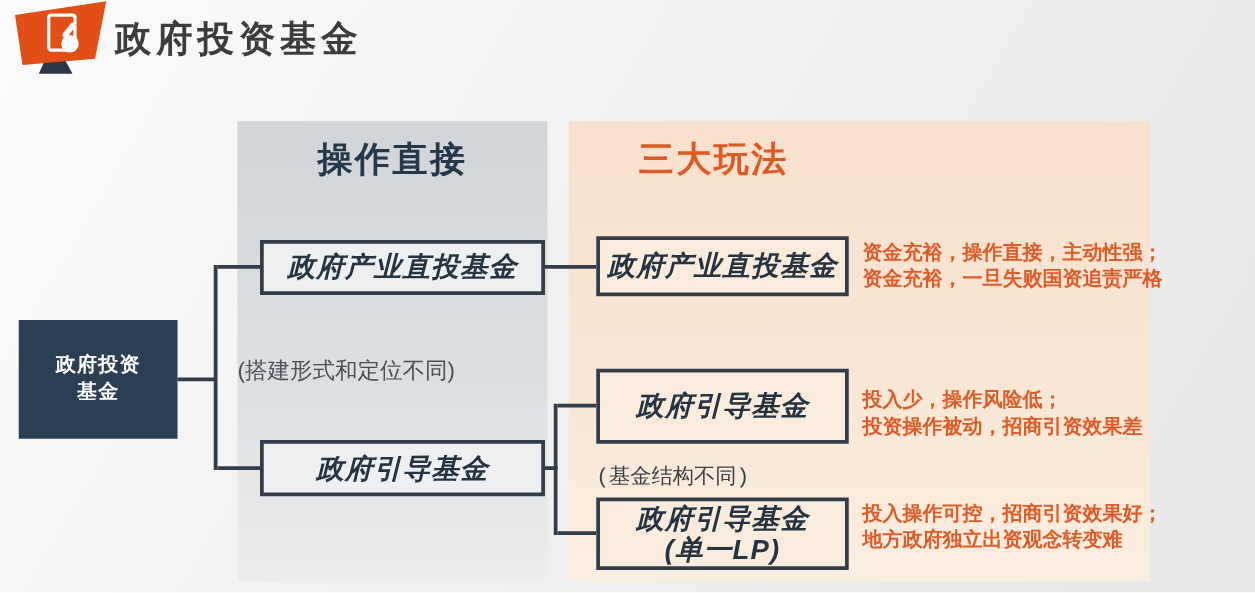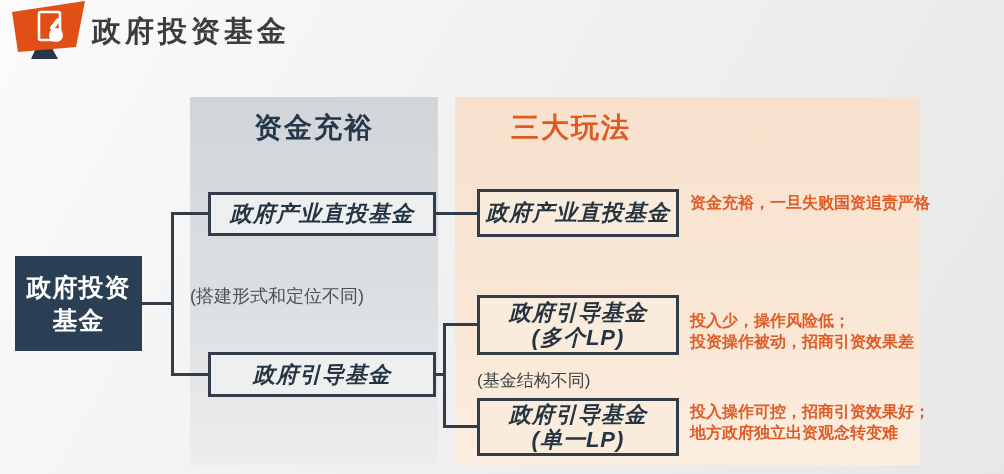--- a/index.html
+++ b/index.html
@@ -24,21 +24,21 @@
   .col-gray  { left:190px; width:248px; background:linear-gradient(#d1d5da 0%,#dcdfe2 55%,#eceded 100%); }
   .col-peach { left:455px; width:465px; background:linear-gradient(#f7e1cd 0%,#f9e6d4 55%,#fbeee0 100%); }
   .col-title { position:absolute; top:12px; width:100%; text-align:center;
                font-weight:bold; font-size:28px; letter-spacing:2px; white-space:nowrap; }
   .col-title.navy   { color:#25384a; }
   .col-title.orange { color:#df5a22; width:auto; left:56px; }
 
   
   .root-node {
     position:absolute; left:15px; top:256px; width:127px; height:95px;
-    background:#2b3f54; color:#ffffff; font-weight:bold; font-size:25px;
+    background:#2b3f54; color:#ffffff; font-weight:bold; font-size:16px;
     display:flex; flex-direction:column; align-items:center; justify-content:center;
     line-height:1.3; letter-spacing:1px; text-align:center;
   }
   .node {
     position:absolute; border:3px solid #333d49; color:#263441;
     font-weight:bold; font-size:22px; letter-spacing:1px; white-space:nowrap;
     display:flex; flex-direction:column; justify-content:center;
     line-height:1.15; text-align:center;font-style:italic;
   }
   .node-gray  { background:#edeff1; }
@@ -48,21 +48,21 @@
   .n-right1{ left:477px; top:189px; width:202px; height:48px; }
   .n-right2{ left:477px; top:295px; width:202px; height:60px; }
   .n-right3{ left:477px; top:398px; width:202px; height:58px; }
 
   
   .line { position:absolute; background:#333d49; }
 
   
   .note { position:absolute; color:#4a5058; font-size:18px; white-space:nowrap; }
   .note1 { left:190px; top:284px; width:248px; }
-  .note2 { left:477px; top:369px; width:202px; font-size:17px; color:#3c3f44; }
+  .note2 { left:477px; top:369px; width:202px; font-size:17px; color:#3c3f44;font-family:Liberation Mono, monospace; }
   .ann {
     position:absolute; left:690px; width:300px;
     color:#df5c26; font-size:16px; font-weight:bold; line-height:21px; white-space:nowrap;
   }
   .ann1 { top:192px; } .ann2 { top:310px; } .ann3 { top:401px; }
 </style>
 </head>
 <body>
 
 <div class="stage">
@@ -72,21 +72,21 @@
     <polygon points="6,12 79,1 70,47 12,52" fill="#e14e16"></polygon>
     <rect x="33" y="12" width="21" height="28" rx="2" fill="none" stroke="#ffffff" stroke-width="2.6"></rect>
     <g fill="#ffffff">
       <rect x="47" y="17" width="4.5" height="14" rx="2.2" transform="rotate(38 49 24)"></rect>
       <circle cx="50" cy="35" r="7"></circle>
     </g>
   </svg>
   <div class="page-title">政府投资基金</div>
 
   <div class="col col-gray">
-    <div class="col-title navy">资金充裕</div>
+    <div class="col-title navy">操作直接</div>
   </div>
   <div class="col col-peach">
     <div class="col-title orange">三大玩法</div>
   </div>
 
   <div class="line" style="left:142px; top:302px; width:30px; height:3px;"></div>
   <div class="line" style="left:171px; top:212px; width:3px; height:164px;"></div>
   <div class="line" style="left:174px; top:212px; width:34px; height:3px;"></div>
   <div class="line" style="left:174px; top:373px; width:34px; height:3px;"></div>
   <div class="line" style="left:436px; top:212px; width:41px; height:3px;"></div>
@@ -106,29 +106,29 @@
   <div class="note note1">(搭建形式和定位不同)</div>
   <div class="node node-gray n-mid2">
     <span>政府引导基金</span>
   </div>
 
   <div class="node node-peach n-right1">
     <span>政府产业直投基金</span>
   </div>
   <div class="node node-peach n-right2">
     <span>政府引导基金</span>
-    <span>(多个LP)</span>
   </div>
   <div class="note note2">(基金结构不同)</div>
   <div class="node node-peach n-right3">
     <span>政府引导基金</span>
     <span>(单一LP)</span>
   </div>
 
   <div class="ann ann1">
+    <div>资金充裕，操作直接，主动性强；</div>
     <div>资金充裕，一旦失败国资追责严格</div>
   </div>
   <div class="ann ann2">
     <div>投入少，操作风险低；</div>
     <div>投资操作被动，招商引资效果差</div>
   </div>
   <div class="ann ann3">
     <div>投入操作可控，招商引资效果好；</div>
     <div>地方政府独立出资观念转变难</div>
   </div>

